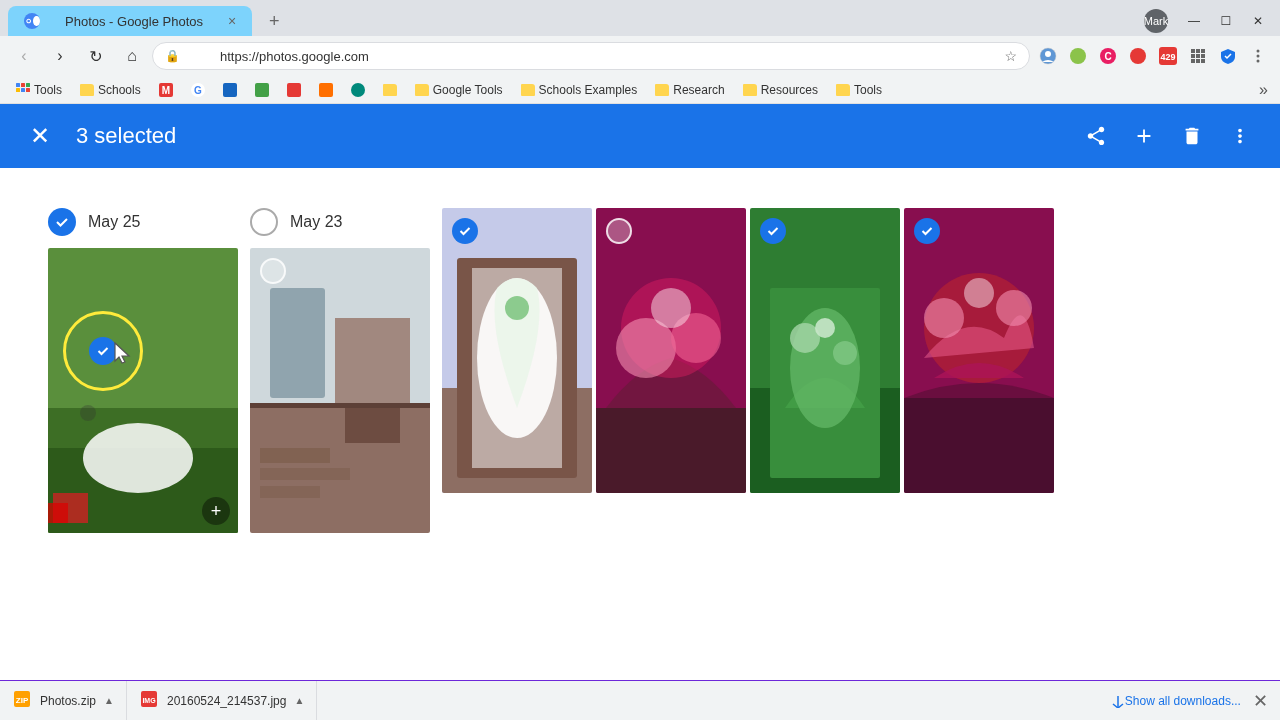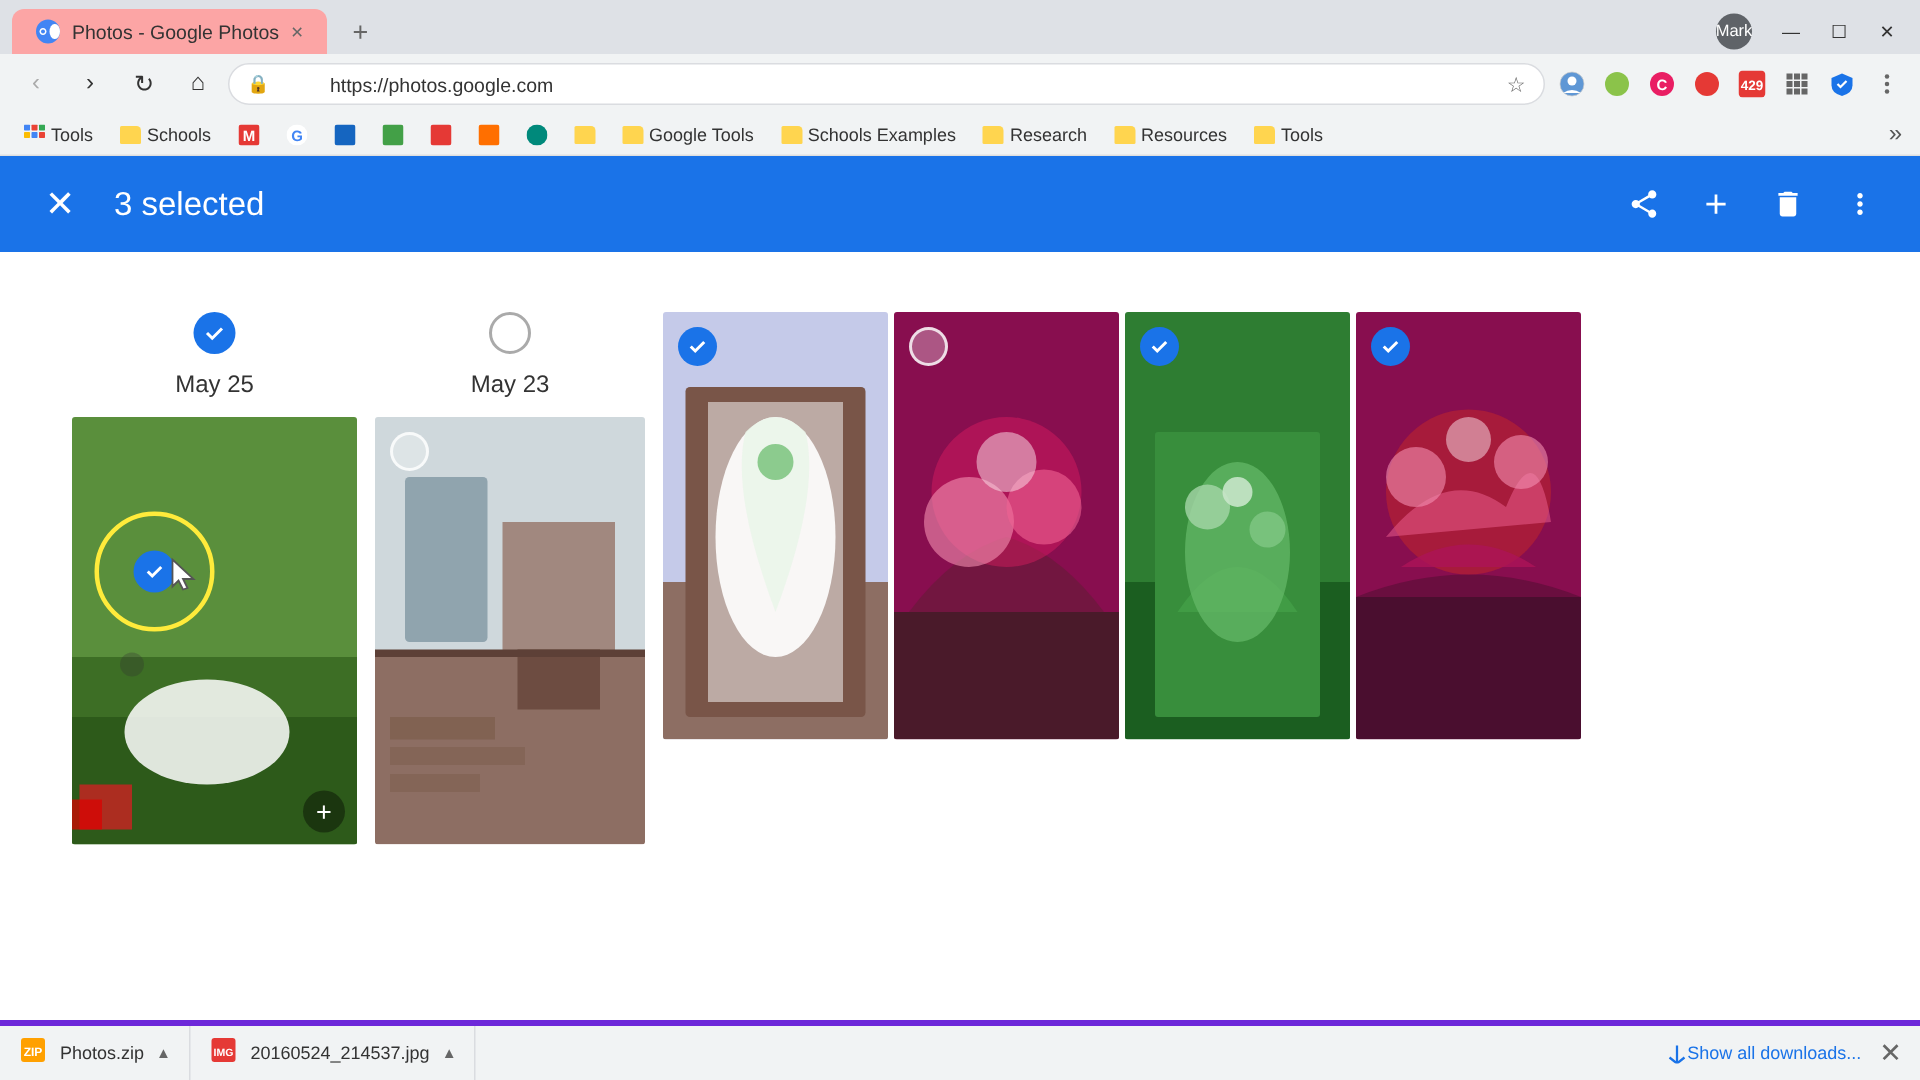--- a/index.html
+++ b/index.html
@@ -5,22 +5,22 @@
     * { margin: 0; padding: 0; box-sizing: border-box; }
     body { font-family: Arial, sans-serif; background: #f1f3f4; width: 1280px; height: 720px; overflow: hidden; }
     
     
     .title-bar {
       display: flex; align-items: center; justify-content: space-between;
       background: #dee1e6; padding: 6px 8px 0 8px; height: 36px;
     }
     .title-bar-left { display: flex; align-items: center; gap: 8px; }
     .tab-active {
-      background: #fca5a5; border-radius: 8px 8px 0 0;
-      padding: 6px 16px; display: flex; align-items: center; gap: 8px;
+      background: #7dd3fc; border-radius: 8px 8px 0 0;
+      padding: 6px 16px; display: flex; align-items: center; gap: 25px;
       font-size: 13px; color: #333; min-width: 200px; height: 30px;
     }
     .tab-favicon { width: 16px; height: 16px; background: #4285f4; border-radius: 50%; flex-shrink: 0; display: flex; align-items: center; justify-content: center; }
     .tab-favicon::after { content: ''; width: 10px; height: 10px; background: white; border-radius: 50%; }
     .tab-close { margin-left: auto; cursor: pointer; color: #666; font-size: 14px; }
     .tab-new { width: 28px; height: 28px; display: flex; align-items: center; justify-content: center; color: #666; font-size: 18px; cursor: pointer; }
     .title-bar-right { display: flex; align-items: center; gap: 4px; }
     .window-btn { width: 28px; height: 28px; display: flex; align-items: center; justify-content: center; cursor: pointer; color: #333; font-size: 12px; border-radius: 4px; }
     .user-avatar { background: #5f6368; color: white; border-radius: 50%; width: 24px; height: 24px; display: flex; align-items: center; justify-content: center; font-size: 11px; margin-right: 8px; text-align: right; }
 
@@ -59,29 +59,29 @@
       background: #1a73e8; display: flex; align-items: center;
       padding: 0 20px; height: 64px; gap: 16px;
     }
     .close-btn { color: white; font-size: 24px; cursor: pointer; width: 40px; height: 40px; display: flex; align-items: center; justify-content: center; border-radius: 50%; }
     .selected-count { color: white; font-size: 22px; font-weight: 400; flex: 1; }
     .header-actions { display: flex; align-items: center; gap: 8px; }
     .header-action-btn { width: 40px; height: 40px; border-radius: 50%; display: flex; align-items: center; justify-content: center; color: white; cursor: pointer; font-size: 20px; }
 
     
     .content-area { padding: 20px 24px; background: white; height: calc(100% - 64px); overflow-y: auto; }
-    .group-header { display: flex; align-items: center; gap: 12px; margin-bottom: 12px; flex-direction: column; }
+    .group-header { display: flex; align-items: center; gap: 12px; margin-bottom: 12px; }
     .group-check { width: 28px; height: 28px; background: #1a73e8; border-radius: 50%; display: flex; align-items: center; justify-content: center; color: white; font-size: 14px; cursor: pointer; }
     .group-check.unchecked { background: white; border: 2px solid #aaa; color: transparent; }
     .group-date { font-size: 16px; color: #333; font-weight: 500; }
 
     
     .download-bar {
       position: fixed; bottom: 0; left: 0; right: 0;
-      background: #f1f3f4; border-top: 4px solid #6d28d9;
+      background: #f1f3f4; border-top: 1px solid #6d28d9;
       display: flex; align-items: center; height: 40px; padding: 0;
     }
     .download-item {
       display: flex; align-items: center; gap: 8px; padding: 0 12px;
       height: 100%; border-right: 1px solid #dadce0; cursor: pointer;
       font-size: 12px; color: #333; max-width: 300px;
     }
     .download-icon { font-size: 16px; flex-shrink: 0; }
     .download-name { flex: 1; white-space: nowrap; overflow: hidden; text-overflow: ellipsis; }
     .download-chevron { font-size: 10px; color: #666; flex-shrink: 0; }

